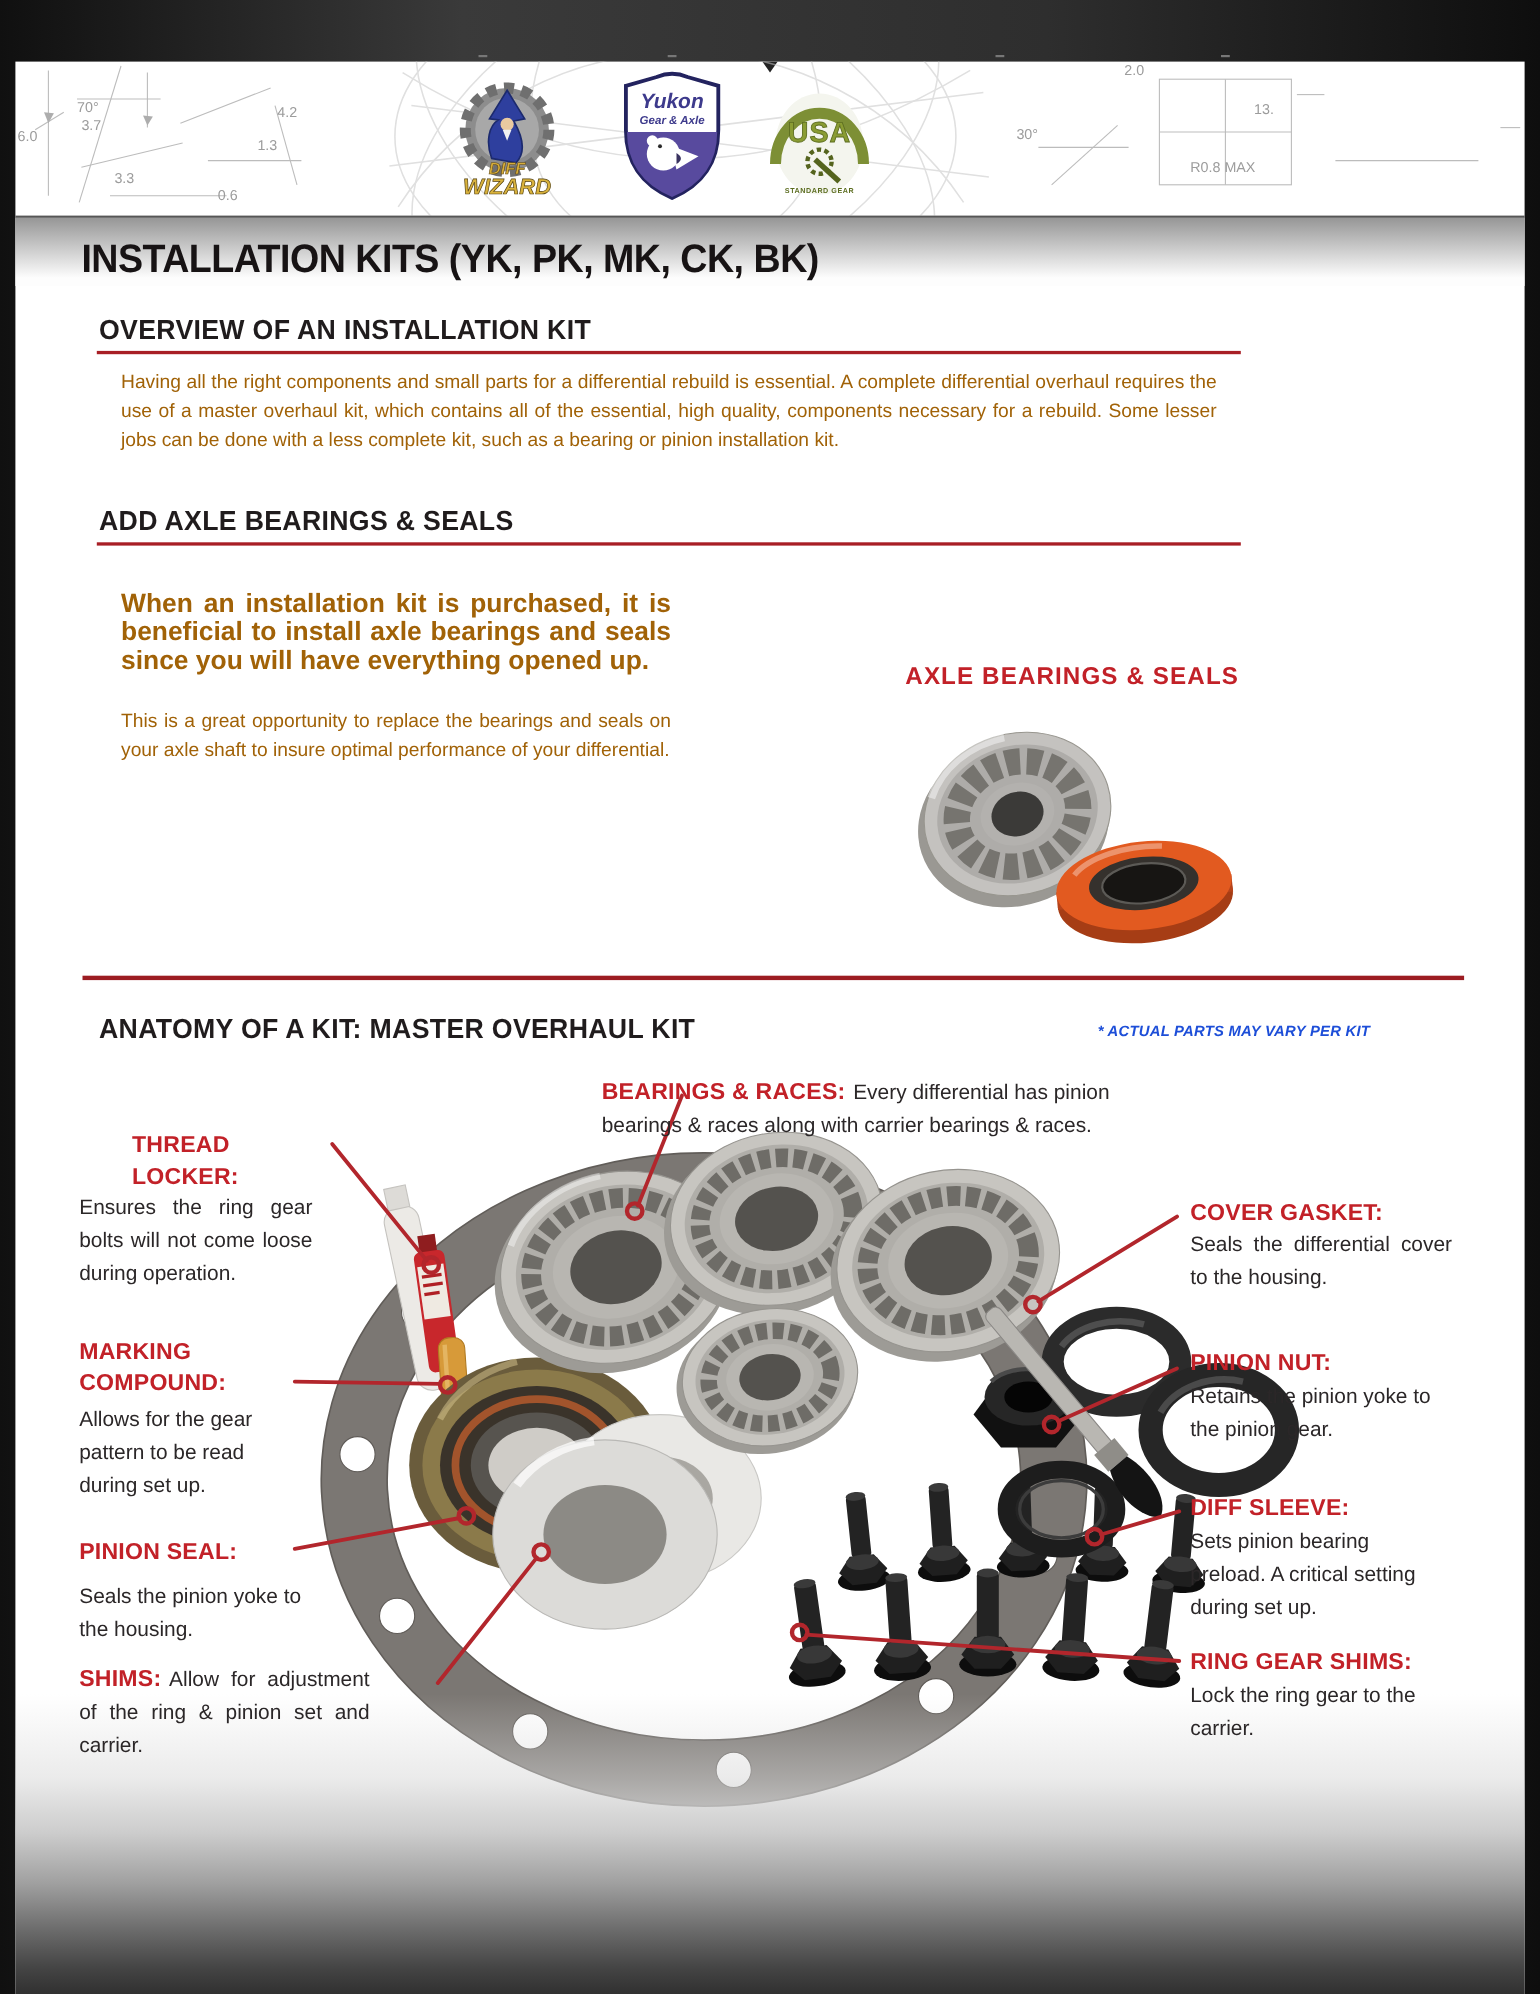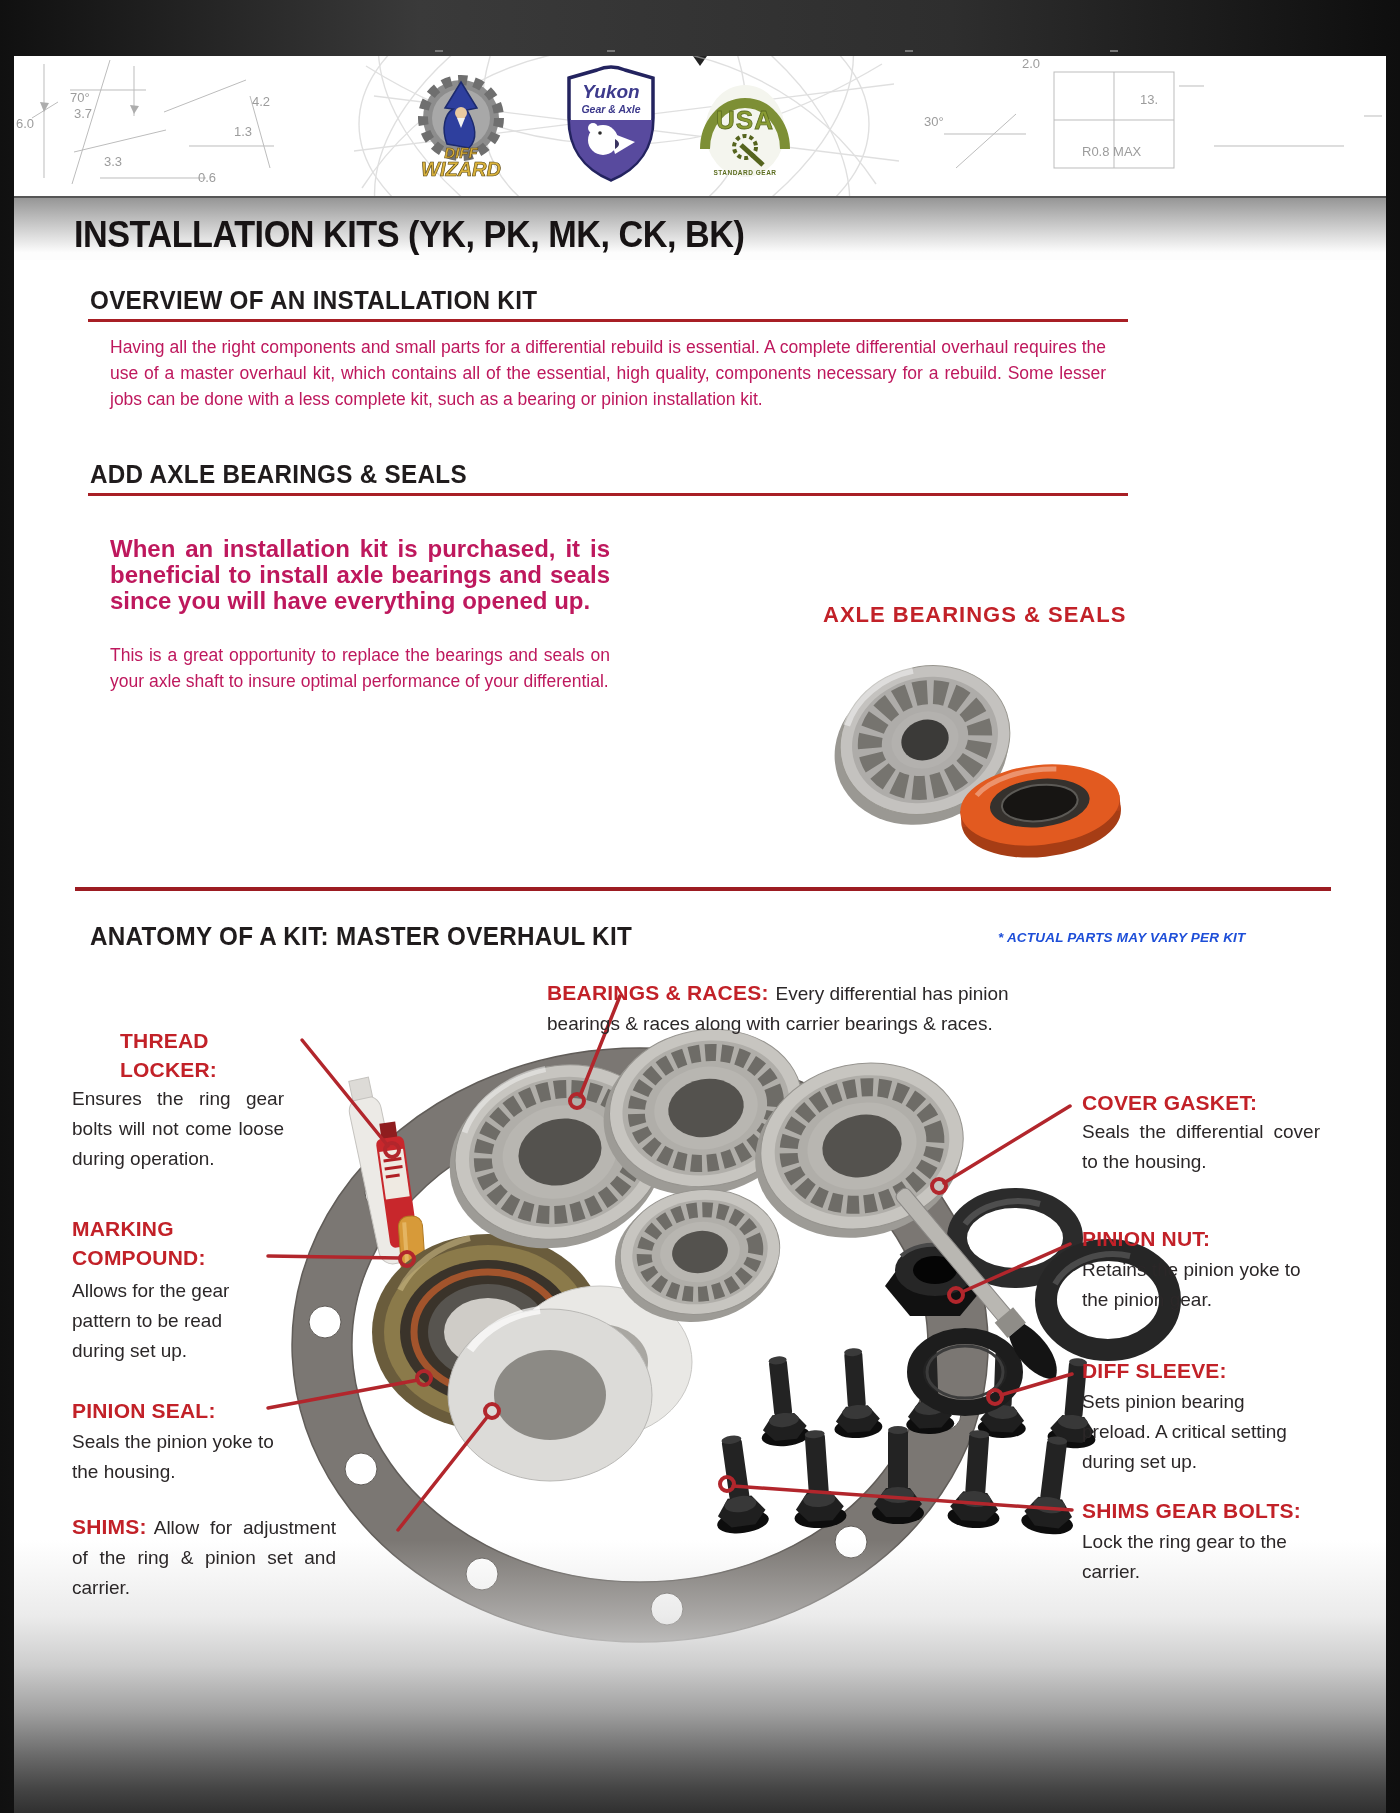--- a/index.html
+++ b/index.html
@@ -11,21 +11,21 @@
   .band{left:14px;top:196px;width:1372px;height:62px;
         background:linear-gradient(180deg,#969696,#fdfdfd 88%);
         border-top:2px solid #565656;}
   .regmark{height:2px;width:8px;background:#777;top:50px;}
   .page-title{left:74px;top:214px;font-size:36px;font-weight:bold;color:#171314;
         letter-spacing:-0.5px;transform:scaleX(.95);transform-origin:left top;white-space:nowrap;}
   .h2{font-size:25px;font-weight:bold;color:#201c1d;letter-spacing:.3px;white-space:nowrap;
         transform:scaleX(.97);transform-origin:left top;}
   .rule{height:3px;background:#a81f25;}
   .divider{height:4px;background:#9c1c22;}
-  .body-text{font-size:17.5px;line-height:26px;text-align:justify;color:#be185d;}
+  .body-text{font-size:17.5px;line-height:26px;text-align:justify;color:#a16207;}
   .lead{font-weight:bold;font-size:24px;}
   .photo-caption{font-size:22px;font-weight:bold;color:#c22128;letter-spacing:1px;white-space:nowrap;}
   .note{font-size:13.5px;font-weight:bold;font-style:italic;color:#1d4ed8;letter-spacing:.2px;white-space:nowrap;}
   .callout-label{font-size:21px;font-weight:bold;color:#c22128;letter-spacing:.2px;line-height:29px;}
   .callout-text{font-size:19px;line-height:30px;color:#2b2728;margin:0;}
   .just{text-align:justify;}
   .ws-wide{word-spacing:11px;margin-left:48px;}
   .inline-label{margin-right:7px;}
   .fade{left:14px;top:1540px;width:1372px;height:273px;pointer-events:none;
         background:linear-gradient(180deg,rgba(255,255,255,0) 0%,rgba(215,215,215,.5) 28%,
@@ -400,21 +400,21 @@
   <p class="callout-text just">Ensures the ring gear bolts will not come loose during operation.</p>
 </div>
 
 <div class="abs" style="left:72px;top:1214px;width:160px;">
   <div class="callout-label" style="width:135px;">MARKING COMPOUND:</div>
   <p class="callout-text" style="margin-top:4px;">Allows for the gear pattern to be read during set up.</p>
 </div>
 
 <div class="abs" style="left:72px;top:1396px;width:228px;">
   <div class="callout-label">PINION SEAL:</div>
-  <p class="callout-text" style="margin-top:2px;">Seals the pinion yoke to the housing.</p>
+  <p class="callout-text" style="margin-top:12px;">Seals the pinion yoke to the housing.</p>
 </div>
 
 <p class="abs callout-text just" style="left:72px;top:1512px;width:264px;">
   <span class="callout-label inline-label">SHIMS:</span><span>Allow for adjustment of the ring &amp; pinion set and carrier.</span>
 </p>
 
 <p class="abs callout-text" style="left:547px;top:978px;width:478px;margin:0;">
   <span class="callout-label inline-label">BEARINGS &amp; RACES:</span><span>Every differential has pinion bearings &amp; races along with carrier bearings &amp; races.</span>
 </p>
 
@@ -427,15 +427,15 @@
   <div class="callout-label">PINION NUT:</div>
   <p class="callout-text" style="margin-top:2px;">Retains the pinion yoke to the pinion gear.</p>
 </div>
 
 <div class="abs" style="left:1082px;top:1356px;width:230px;">
   <div class="callout-label">DIFF SLEEVE:</div>
   <p class="callout-text" style="margin-top:2px;width:205px;">Sets pinion bearing preload. A critical setting during set up.</p>
 </div>
 
 <div class="abs" style="left:1082px;top:1496px;width:248px;">
-  <div class="callout-label">SHIMS GEAR BOLTS:</div>
+  <div class="callout-label">RING GEAR SHIMS:</div>
   <p class="callout-text" style="margin-top:2px;">Lock the ring gear to the carrier.</p>
 </div>
 
 </body></html>

